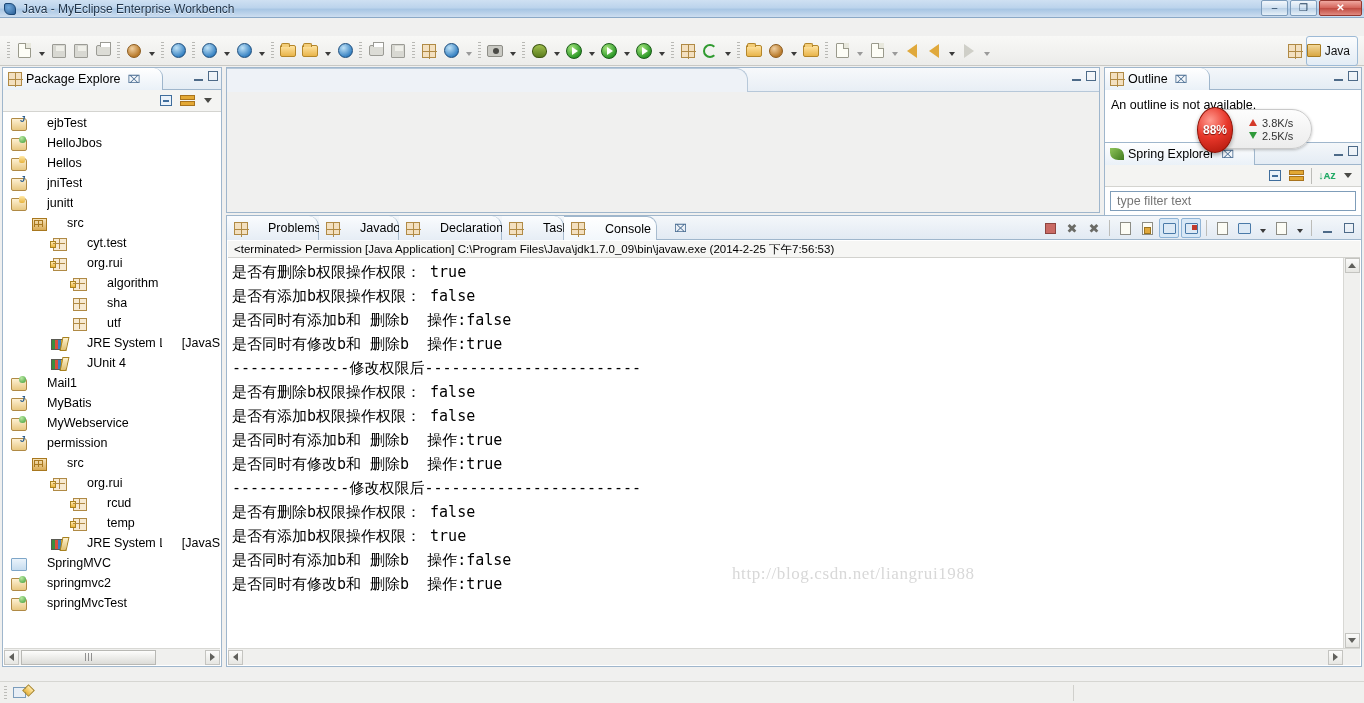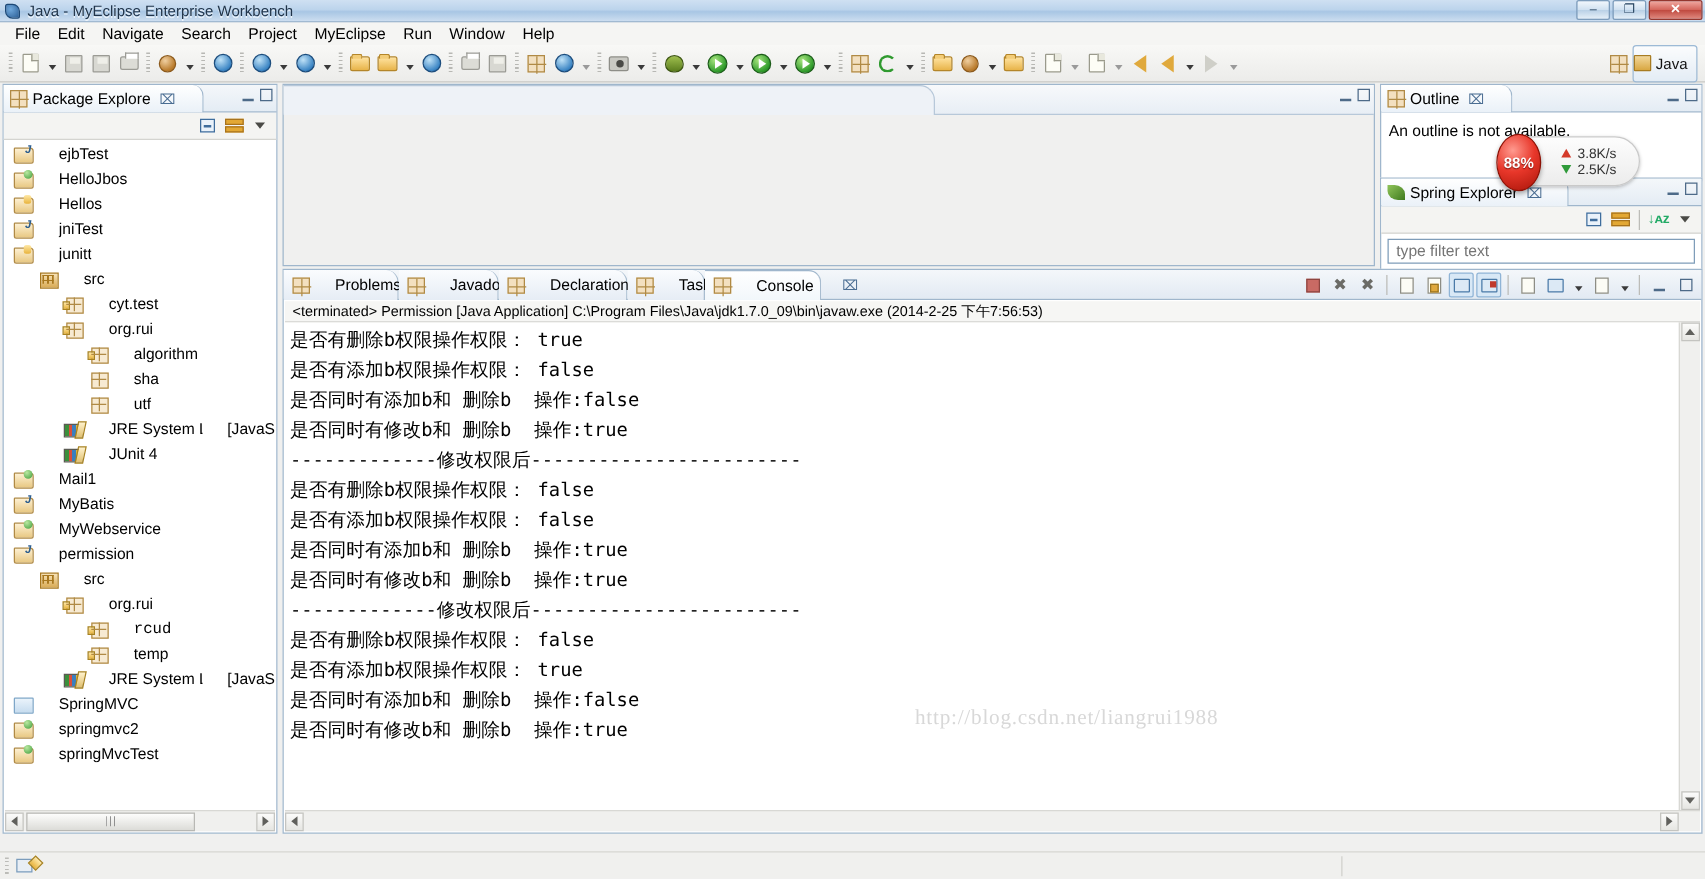--- a/index.html
+++ b/index.html
@@ -427,31 +427,20 @@
         </div>
       <div class="win-btn">
           <span class="bglyph">❐</span>
         </div>
       <div class="win-btn close">
           <span class="bglyph">✕</span>
         </div>
     </div>
   </div>
 
-  <div class="menubar" id="menubar">
-      <div class="menu-item">File</div>
-      <div class="menu-item">Edit</div>
-      <div class="menu-item">Navigate</div>
-      <div class="menu-item">Search</div>
-      <div class="menu-item">Project</div>
-      <div class="menu-item">MyEclipse</div>
-      <div class="menu-item">Run</div>
-      <div class="menu-item">Window</div>
-      <div class="menu-item">Help</div>
-    </div>
 
   <div class="toolbar">
     <div class="tb-grip"></div>
     <div class="tb-btn">
         <i class="ic ic-doc"></i>
       </div>
     <div class="tb-arrow">
         <i></i>
       </div>
     <div class="tb-btn">
@@ -722,21 +711,21 @@
           <i class="ti ti-src"></i>
           <span class="tree-label">src</span>
         </div>
         <div class="tree-row" style="padding-left: 46px;">
           <i class="ti ti-pkg warn">
             <span class="vline"></span>
             <span class="badge"></span>
           </i>
           <span class="tree-label">org.rui</span>
         </div>
-        <div class="tree-row" style="padding-left: 66px; font-family: Liberation Mono, monospace;">
+        <div class="tree-row" style="padding-left: 66px;">
           <i class="ti ti-pkg warn">
             <span class="vline"></span>
             <span class="badge"></span>
           </i>
           <span class="tree-label">rcud</span>
         </div>
         <div class="tree-row" style="padding-left: 66px;">
           <i class="ti ti-pkg warn">
             <span class="vline"></span>
             <span class="badge"></span>

